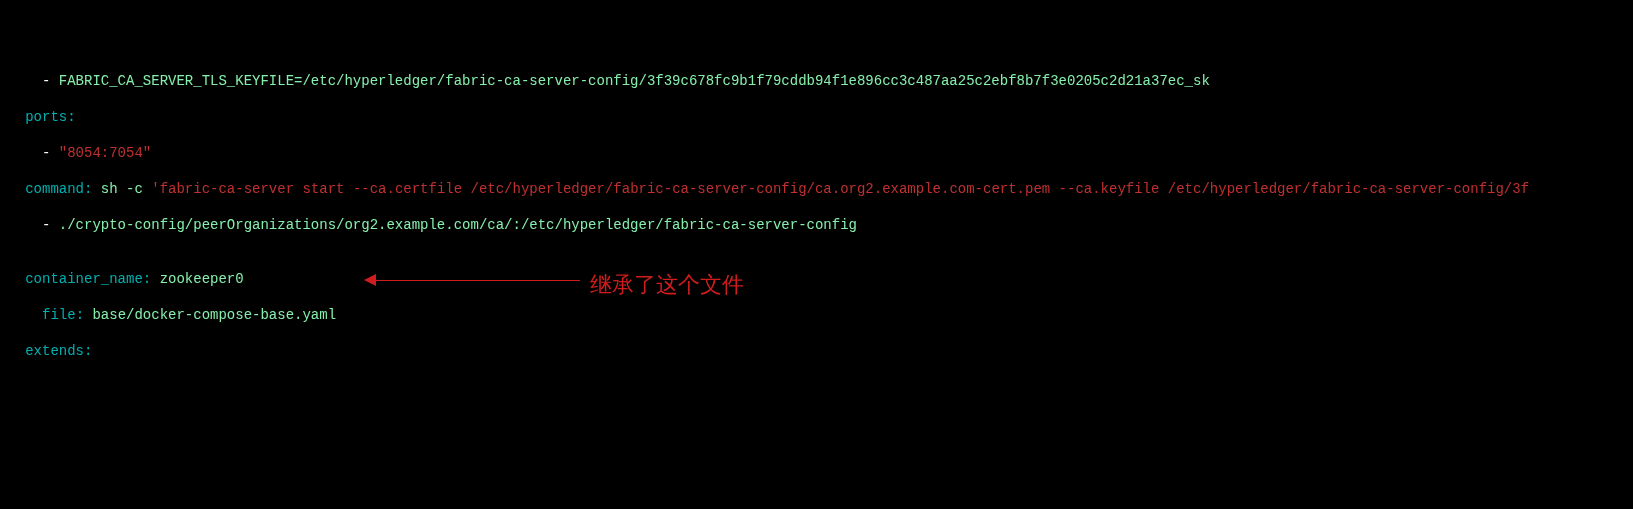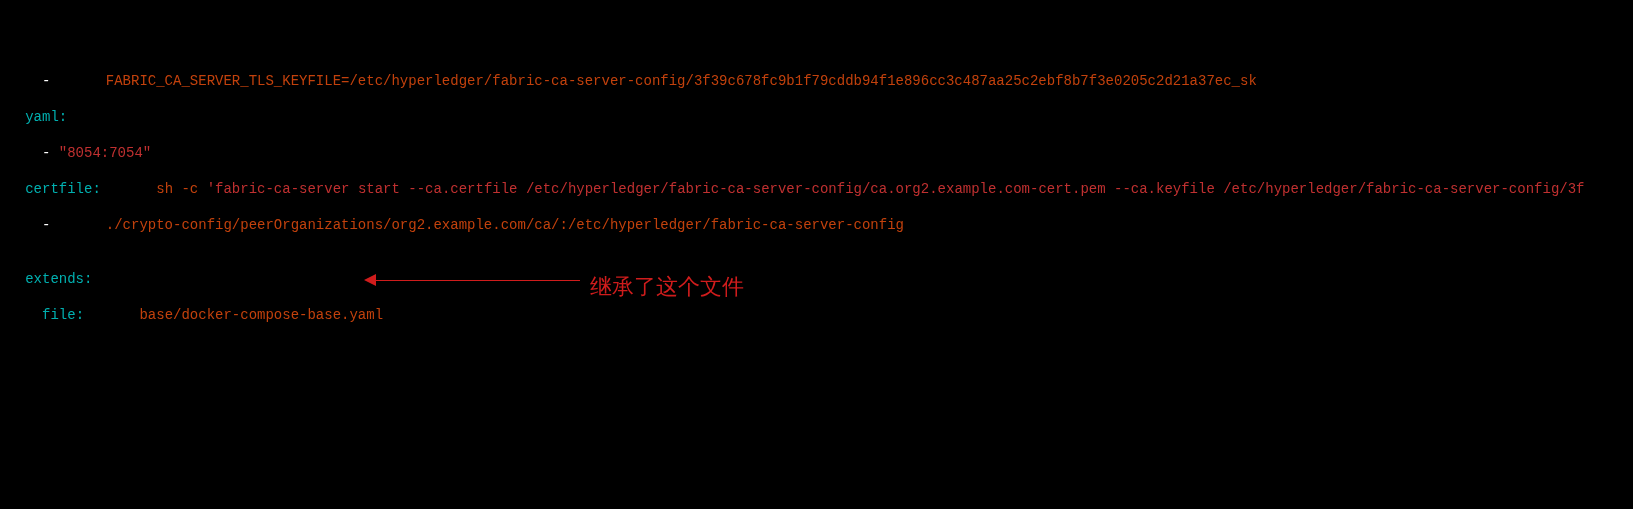--- a/index.html
+++ b/index.html
@@ -10,21 +10,21 @@
       line-height: 18px;
       color: #fff;
       padding: 0;
       white-space: pre;
       overflow-x: hidden;
     }
     .line { display: block; }
     .key { color: #00b0b0; }
     .dash { color: #fff; }
     .str-red { color: #c03030; }
-    .plain { color: #c2410c; margin-left: 47px; }
+    .plain { color: #86efac; }
     .cmd-red { color: #c03030; }
     .arrow {
       position: absolute;
       left: 370px;
       top: 218px;
       width: 210px;
       height: 20px;
     }
     .arrow-line {
       position: absolute;
@@ -42,39 +42,40 @@
       height: 0;
       border-top: 6px solid transparent;
       border-bottom: 6px solid transparent;
       border-right: 12px solid #d01c1c;
     }
     .annotation {
       position: absolute;
       left: 590px;
       top: 224px;
       color: #d01c1c;
-      font-family: Liberation Serif, serif;
+      font-family: Liberation Mono, monospace;
       font-size: 22px;
       white-space: normal;
     }
     .container { position: relative; }
   </style>
 </head>
 <body>
 
 
 <div class="container">
 <span class="line"><span class="dash">     - </span><span class="plain">FABRIC_CA_SERVER_TLS_KEYFILE=/etc/hyperledger/fabric-ca-server-config/3f39c678fc9b1f79cddb94f1e896cc3c487aa25c2ebf8b7f3e0205c2d21a37ec_sk</span></span>
-<span class="line"><span class="key">   yaml</span><span class="key">:</span></span>
+<span class="line"><span class="key">   ports</span><span class="key">:</span></span>
 <span class="line"><span class="dash">     - </span><span class="str-red">"8054:7054"</span></span>
-<span class="line"><span class="key">   certfile</span><span class="key">: </span><span class="plain">sh -c </span><span class="cmd-red">'fabric-ca-server start --ca.certfile /etc/hyperledger/fabric-ca-server-config/ca.org2.example.com-cert.pem --ca.keyfile /etc/hyperledger/fabric-ca-server-config/3f</span></span>
+<span class="line"><span class="key">   command</span><span class="key">: </span><span class="plain">sh -c </span><span class="cmd-red">'fabric-ca-server start --ca.certfile /etc/hyperledger/fabric-ca-server-config/ca.org2.example.com-cert.pem --ca.keyfile /etc/hyperledger/fabric-ca-server-config/3f</span></span>
 <span class="line"><span class="dash">     - </span><span class="plain">./crypto-config/peerOrganizations/org2.example.com/ca/:/etc/hyperledger/fabric-ca-server-config</span></span>
 <span class="line"></span>
+<span class="line"><span class="key">   container_name</span><span class="key">: </span><span class="plain">zookeeper0</span></span>
+<span class="line"><span class="key">     file</span><span class="key">: </span><span class="plain">base/docker-compose-base.yaml</span></span>
 <span class="line"><span class="key">   extends</span><span class="key">:</span></span>
-<span class="line"><span class="key">     file</span><span class="key">: </span><span class="plain">base/docker-compose-base.yaml</span></span>
 
 
 
 
 <span class="line"></span>
 
 
 
 
 

